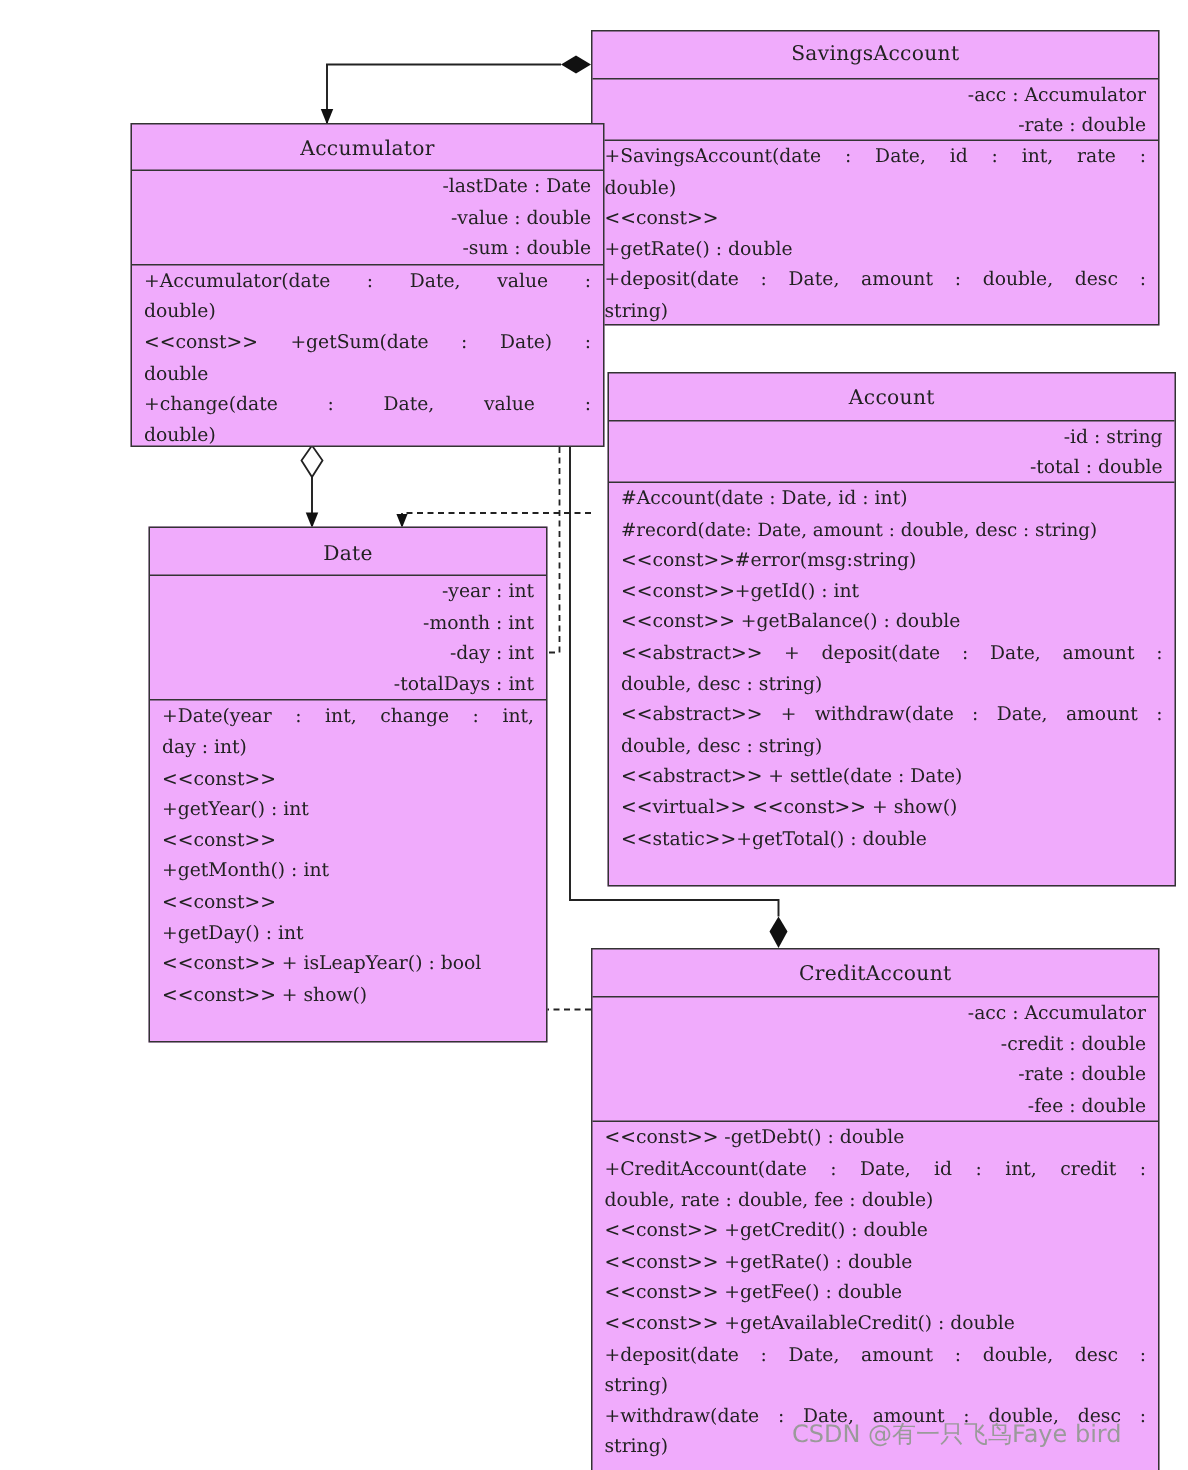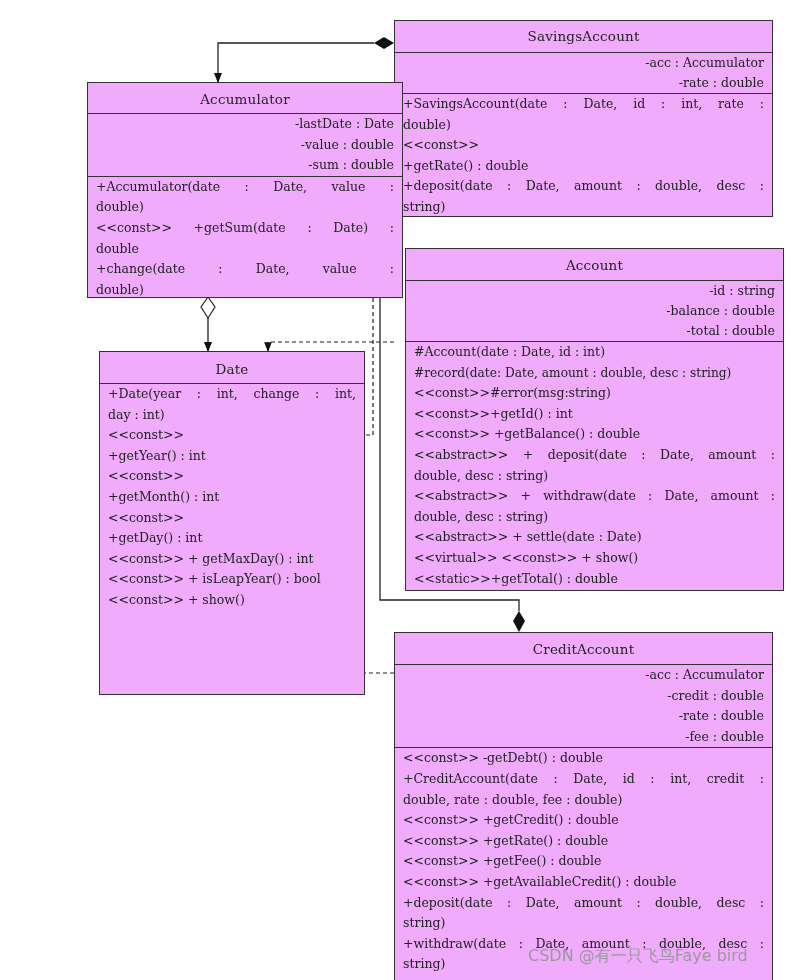--- a/index.html
+++ b/index.html
@@ -77,51 +77,55 @@
     <div class="row">double</div>
     <div class="row just">+change(date : Date, value :</div>
     <div class="row">double)</div>
   </div>
 </div>
 
 <div class="cls" style="left:394px;top:248px;width:379px;height:343px;margin-left:11px;">
   <div class="title" style="height:31px;line-height:33px;">Account</div>
   <div class="sec attrs" style="line-height:20px;">
     <div class="row">-id : string</div>
-    <div class="row">-balance : double</div>
     <div class="row">-total : double</div>
   </div>
   <div class="sec">
     <div class="row">#Account(date : Date, id : int)</div>
     <div class="row" style="font-size:12.2px;">#record(date: Date, amount : double, desc : string)</div>
     <div class="row">&lt;&lt;const&gt;&gt;#error(msg:string)</div>
     <div class="row">&lt;&lt;const&gt;&gt;+getId() : int</div>
     <div class="row">&lt;&lt;const&gt;&gt; +getBalance() : double</div>
     <div class="row just">&lt;&lt;abstract&gt;&gt; + deposit(date : Date, amount :</div>
     <div class="row">double, desc : string)</div>
     <div class="row just">&lt;&lt;abstract&gt;&gt; + withdraw(date : Date, amount :</div>
     <div class="row">double, desc : string)</div>
     <div class="row">&lt;&lt;abstract&gt;&gt; + settle(date : Date)</div>
     <div class="row">&lt;&lt;virtual&gt;&gt; &lt;&lt;const&gt;&gt; + show()</div>
     <div class="row">&lt;&lt;static&gt;&gt;+getTotal() : double</div>
   </div>
 </div>
 
 <div class="cls" style="left:87px;top:351px;width:266px;height:344px;margin-left:12px;">
   <div class="title" style="height:31px;line-height:34px;">Date</div>
+  <div class="sec attrs">
+    <div class="row">-year : int</div>
+    <div class="row">-month : int</div>
+    <div class="row">-day : int</div>
+    <div class="row">-totalDays : int</div>
+  </div>
   <div class="sec">
     <div class="row just">+Date(year : int, change : int,</div>
     <div class="row">day : int)</div>
     <div class="row">&lt;&lt;const&gt;&gt;</div>
     <div class="row">+getYear() : int</div>
     <div class="row">&lt;&lt;const&gt;&gt;</div>
     <div class="row">+getMonth() : int</div>
     <div class="row">&lt;&lt;const&gt;&gt;</div>
     <div class="row">+getDay() : int</div>
-    <div class="row">&lt;&lt;const&gt;&gt; + getMaxDay() : int</div>
     <div class="row">&lt;&lt;const&gt;&gt; + isLeapYear() : bool</div>
     <div class="row">&lt;&lt;const&gt;&gt; + show()</div>
   </div>
 </div>
 
 <div class="cls" style="left:394px;top:632px;width:379px;height:424px;">
   <div class="title" style="height:31px;line-height:33px;">CreditAccount</div>
   <div class="sec attrs">
     <div class="row">-acc : Accumulator</div>
     <div class="row">-credit : double</div>

